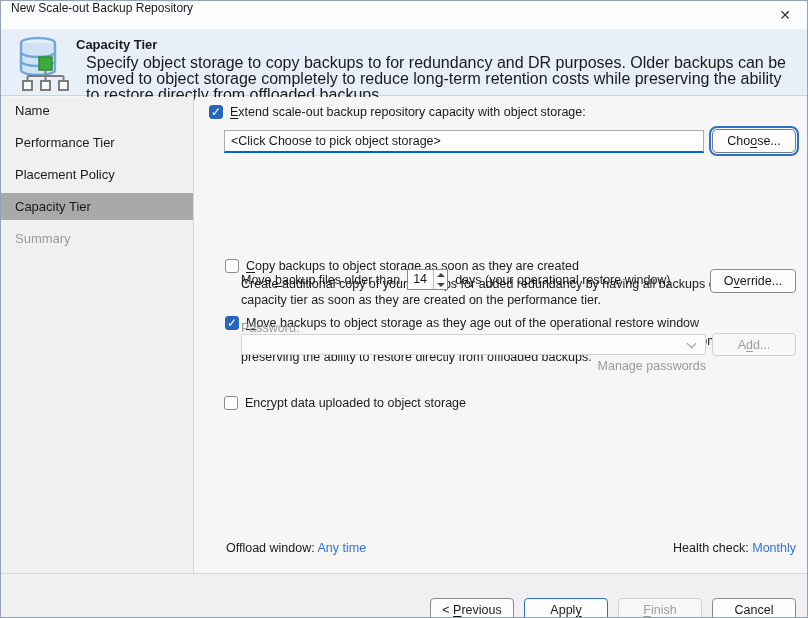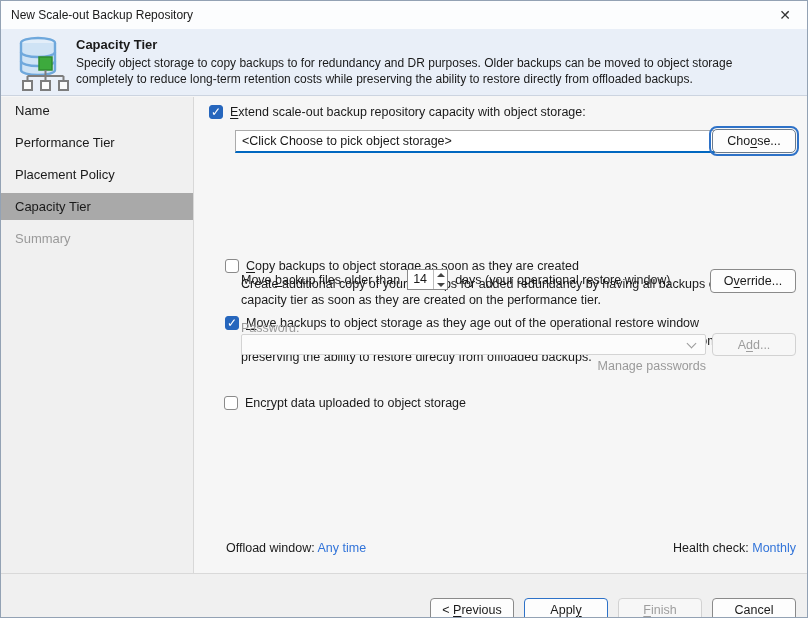--- a/index.html
+++ b/index.html
@@ -5,35 +5,35 @@
   * { margin:0; padding:0; box-sizing:border-box; }
   html,body { background:#d7dde4; }
   body { font-family:"Liberation Sans", sans-serif; color:#1a1a1a; }
   .window {
     position:relative; width:808px; height:618px; background:#f6f6f6;
     border:1px solid #93a2b4; overflow:hidden;
   }
   
   .titlebar {
     position:absolute; left:0; top:0; width:100%; height:28px;
-    background:#fcfdfe; display:flex; align-items:center; padding-left:10px;
+    background:#fcfdfe; display:flex; align-items:flex-start; padding-left:10px;
     font-size:12px;
   }
   .close-x {
     position:absolute; right:13px; top:5px; font-size:14px; color:#333;
     width:18px; height:18px; text-align:center; line-height:18px; cursor:default;
   }
   
   .header {
     position:absolute; left:0; top:28px; width:100%; height:67px;
     background:#e9eff8; border-bottom:1px solid #ccd4e0;
   }
   .hicon { position:absolute; left:12px; top:3px; }
   .htitle { position:absolute; left:75px; top:8px; font-size:13px; font-weight:bold; }
-  .hdesc  { position:absolute; left:75px; top:26px; right:16px; font-size:12px; line-height:16px; }
+  .hdesc  { position:absolute; left:85px; top:26px; right:16px; font-size:16px; line-height:16px; }
   
   .sidebar {
     position:absolute; left:0; top:96px; width:193px; bottom:44px;
     background:#f0f0f0; border-right:1px solid #d8d8d8; padding-top:0;
     font-size:13px;
   }
   .nav-item { height:27px; line-height:27px; padding-left:14px; margin-bottom:5px; }
   .nav-item.selected { background:#a9a9a9; }
   .nav-item.disabled { color:#9a9a9a; }
   .content {
@@ -46,21 +46,21 @@
     width:14px; height:14px; border:1px solid #8a8a8a; border-radius:3px;
     background:#fff; flex:0 0 auto; position:relative;
   }
   .cb.checked { background:#2666bd; border-color:#2666bd; }
   .cb.checked::after {
     content:"✓"; position:absolute; left:1px; top:-1px; color:#fff; font-size:12px; line-height:14px;
   }
   u { text-underline-offset:2px; }
   
   .field {
-    position:absolute; left:40px; top:33px; width:480px; height:23px;
+    position:absolute; left:29px; top:33px; width:480px; height:23px;
     background:#fff; border:1px solid #ababab; border-bottom:2px solid #0067c0;
     font-size:12.5px; font-family:"Liberation Sans",sans-serif; color:#1a1a1a;
     padding:8px 6px; outline:none;
   }
   .btn {
     height:23px; background:#fdfdfd; border:1px solid #8a8a8a; border-radius:4px;
     font-size:12.5px; font-family:"Liberation Sans",sans-serif; color:#1a1a1a;
     text-align:center;
   }
   .btn.disabled { color:#9e9e9e; border-color:#d2d2d2; background:#f7f7f7; }

